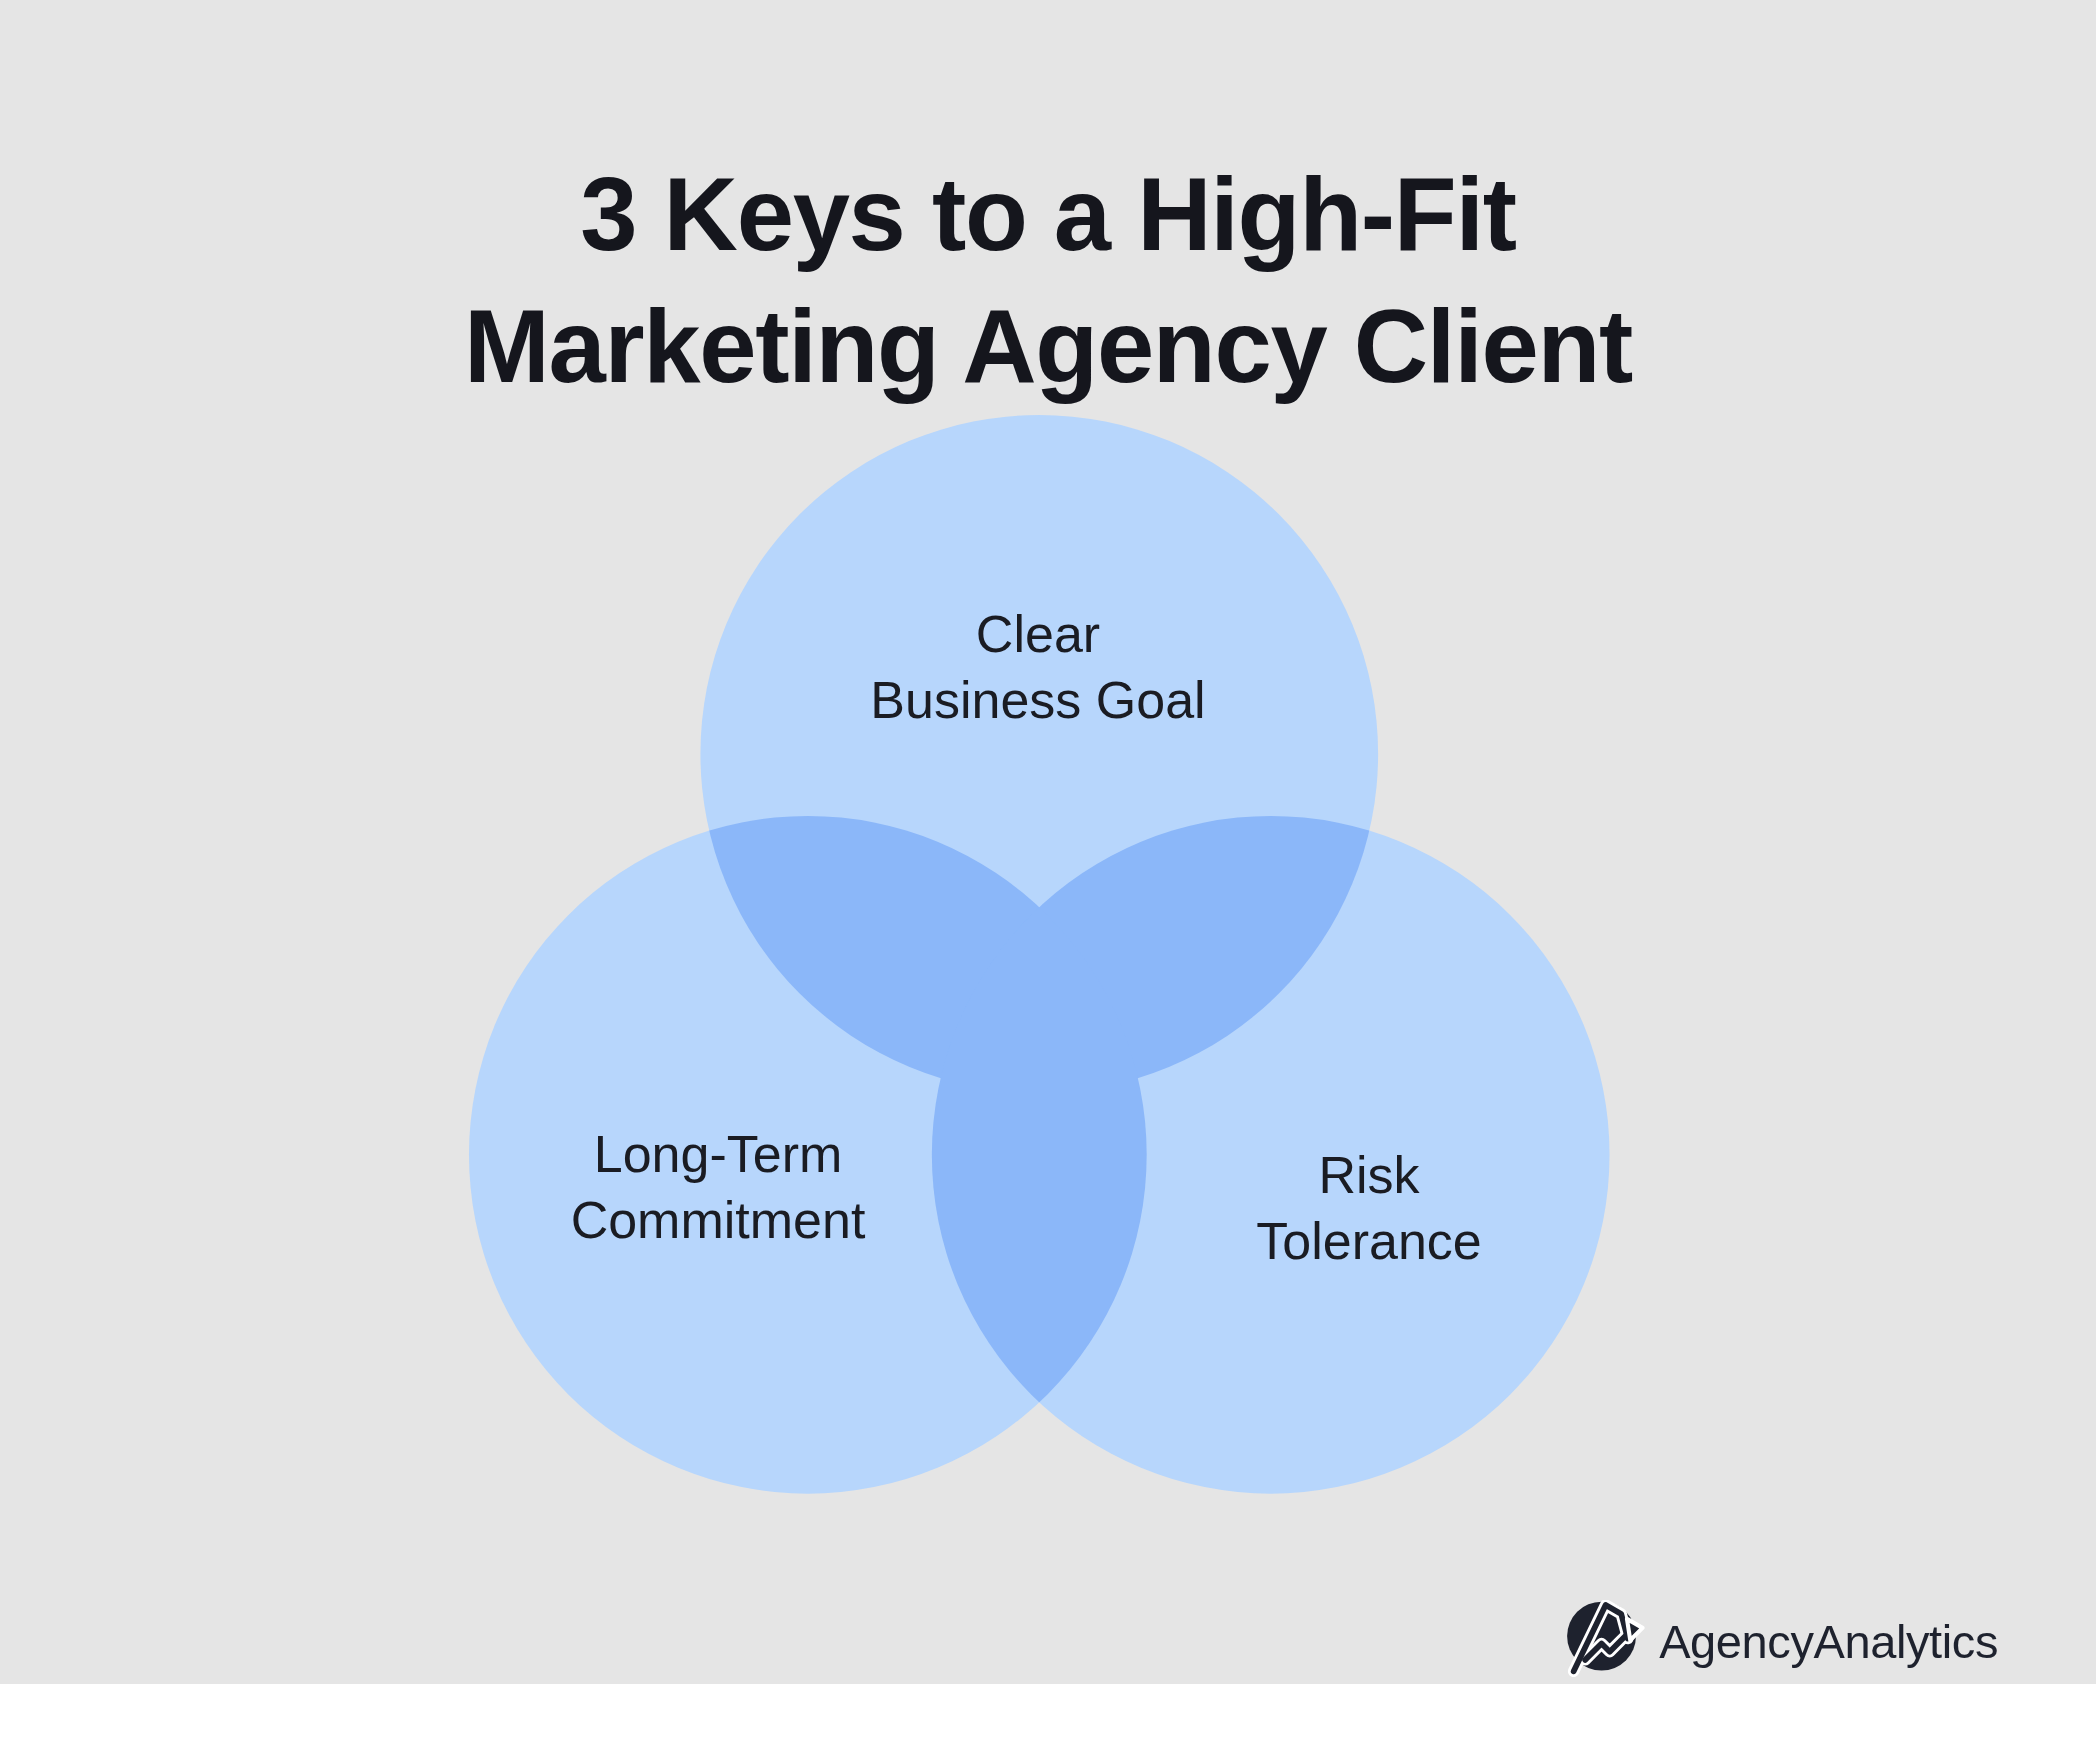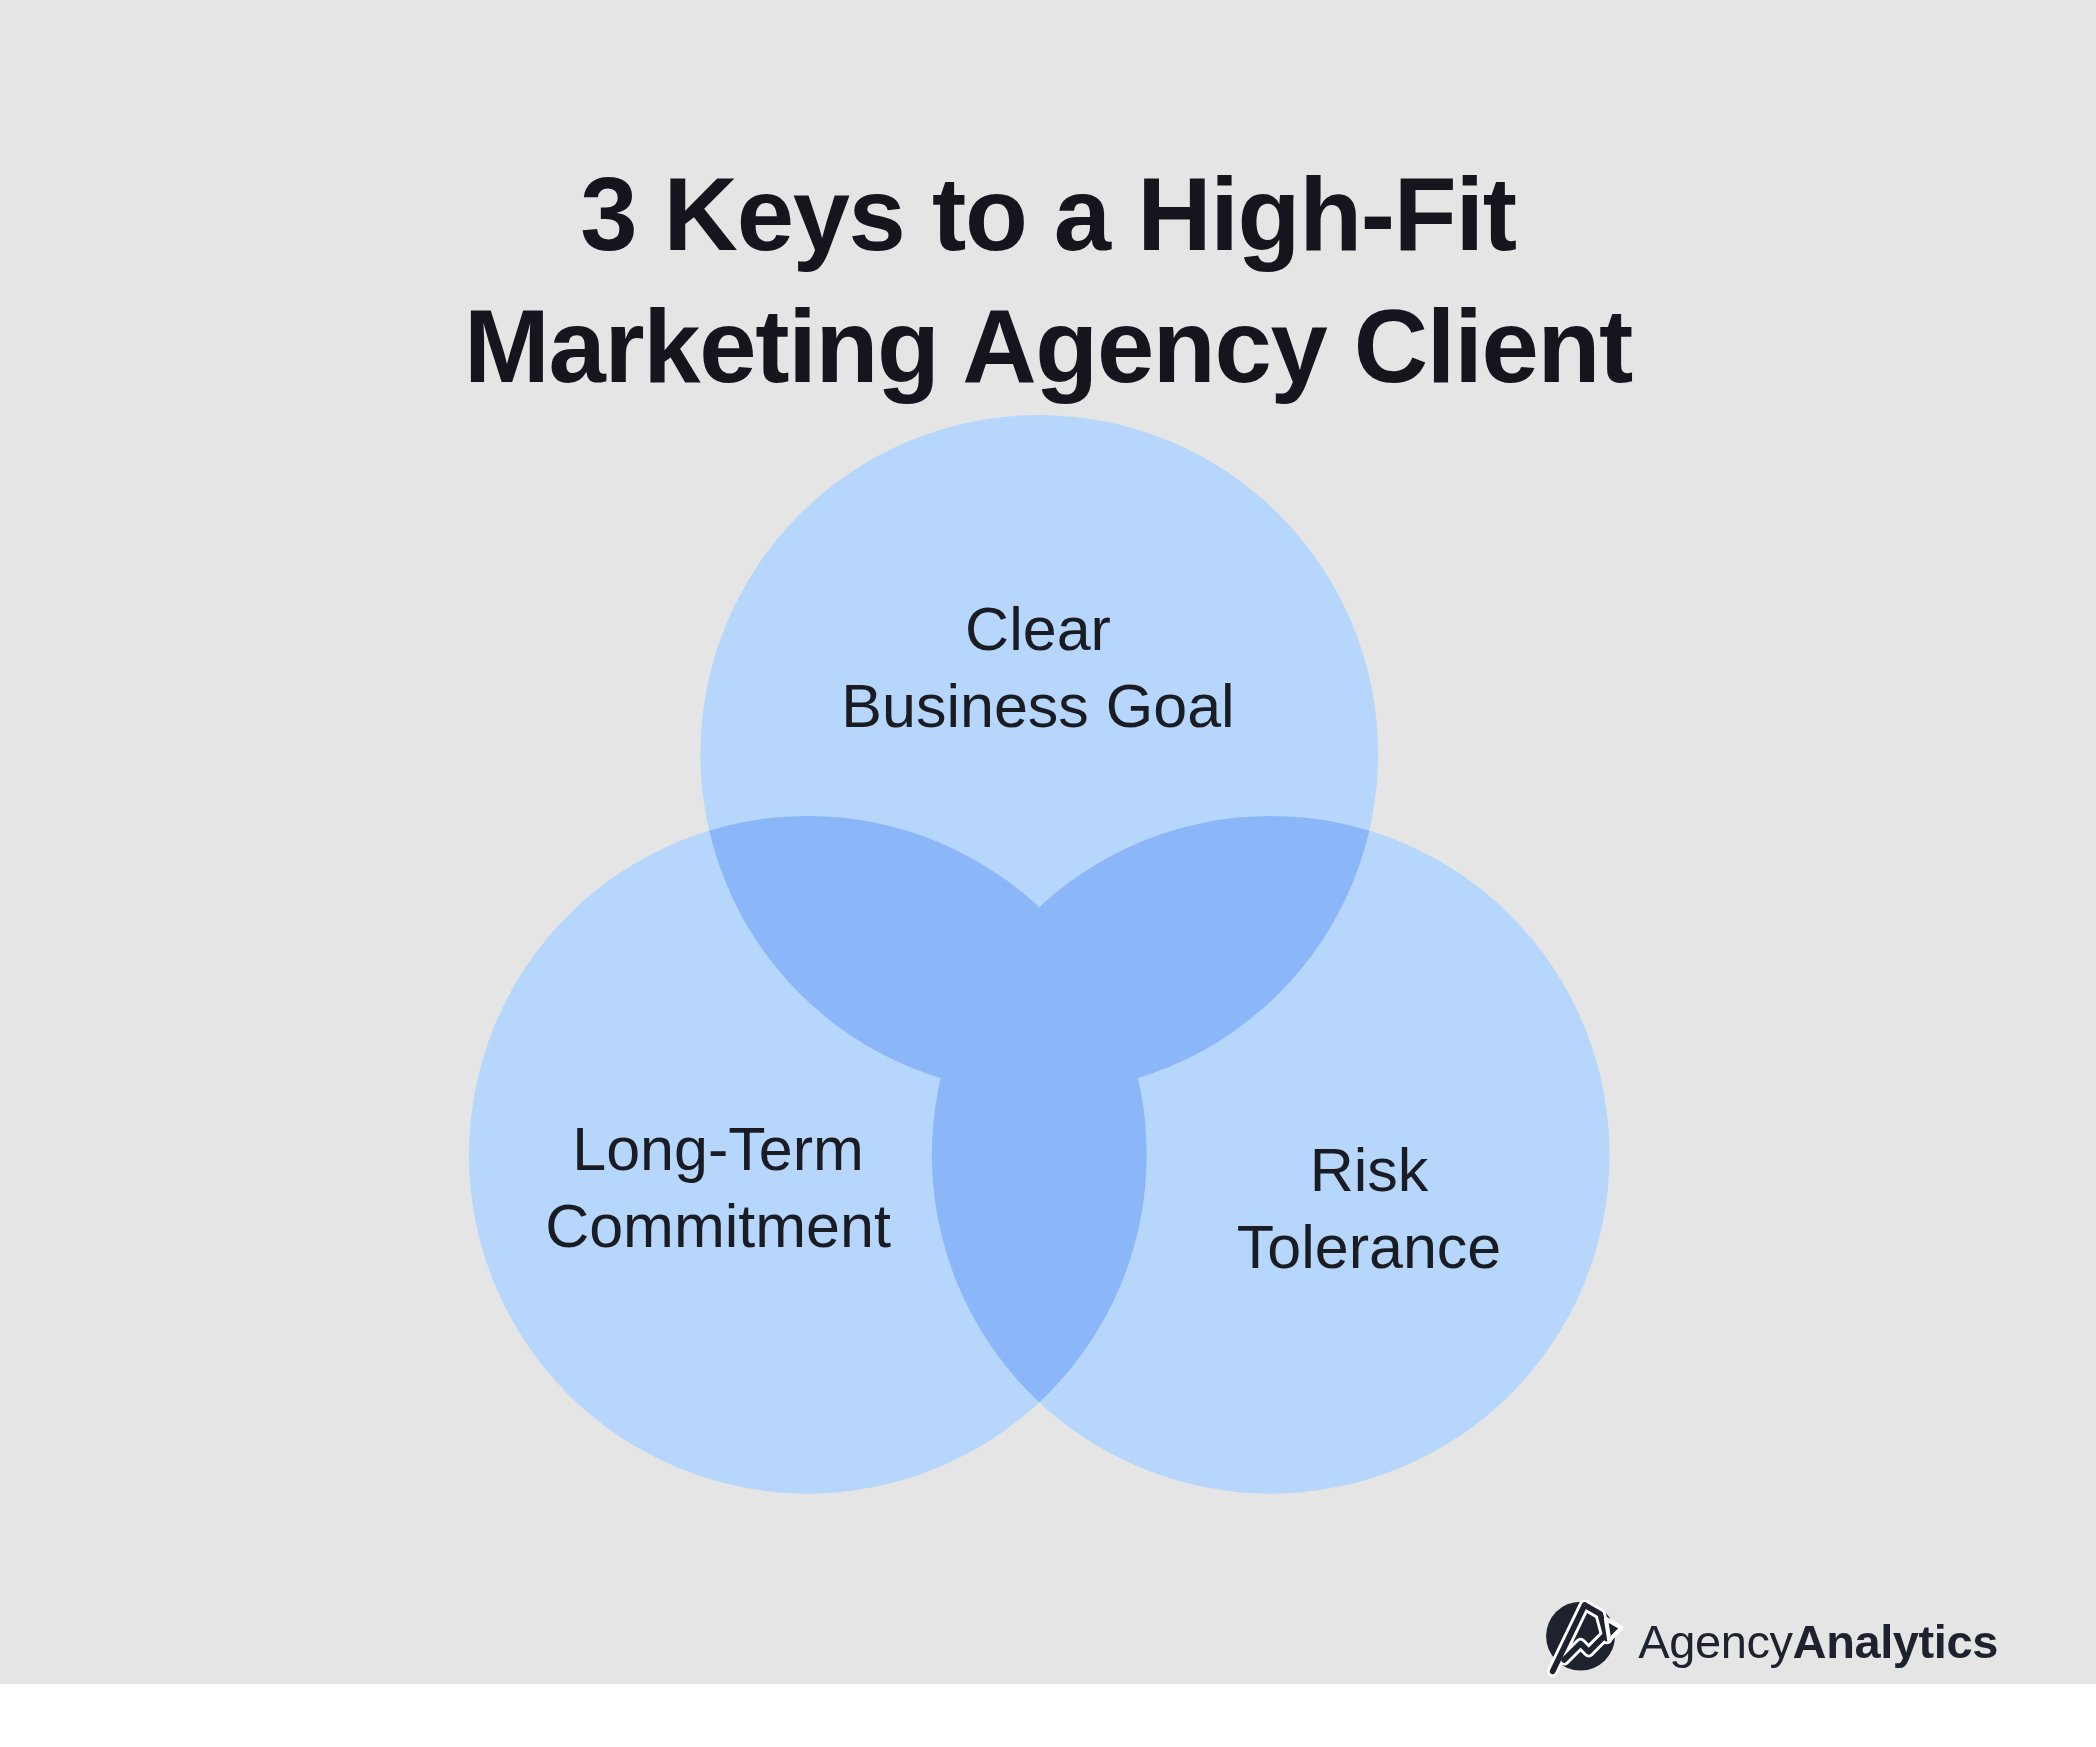--- a/index.html
+++ b/index.html
@@ -32,21 +32,21 @@
     position: absolute;
     left: 0;
     top: 0;
     width: 2096px;
     height: 1748px;
   }
   .venn-label {
     position: absolute;
     transform: translate(-50%, -50%);
     text-align: center;
-    font-size: 61px;
+    font-size: 52px;
     line-height: 1.26;
     font-weight: 400;
     color: #1A1C23;
     white-space: pre-line;
   }
   .venn-label.center {
     font-size: 96px;
     line-height: 1.22;
     font-weight: 700;
     letter-spacing: -0.9px;
@@ -68,21 +68,21 @@
     width: 82px;
     height: 82px;
     flex: 0 0 auto;
   }
   .logo-text {
     font-size: 47px;
     color: #1E222E;
     letter-spacing: -0.4px;
     white-space: nowrap;
   }
-  .logo-text .bold { font-weight: 700; }
+  .logo-text .bold { font-weight: 400; }
 </style>
 </head>
 <body>
 
 <div class="page">
 
   <h1 class="title">3 Keys to a High-Fit
 Marketing Agency Client</h1>
 
   <svg class="venn-svg" viewBox="0 0 2400 2001" xmlns="http://www.w3.org/2000/svg">

